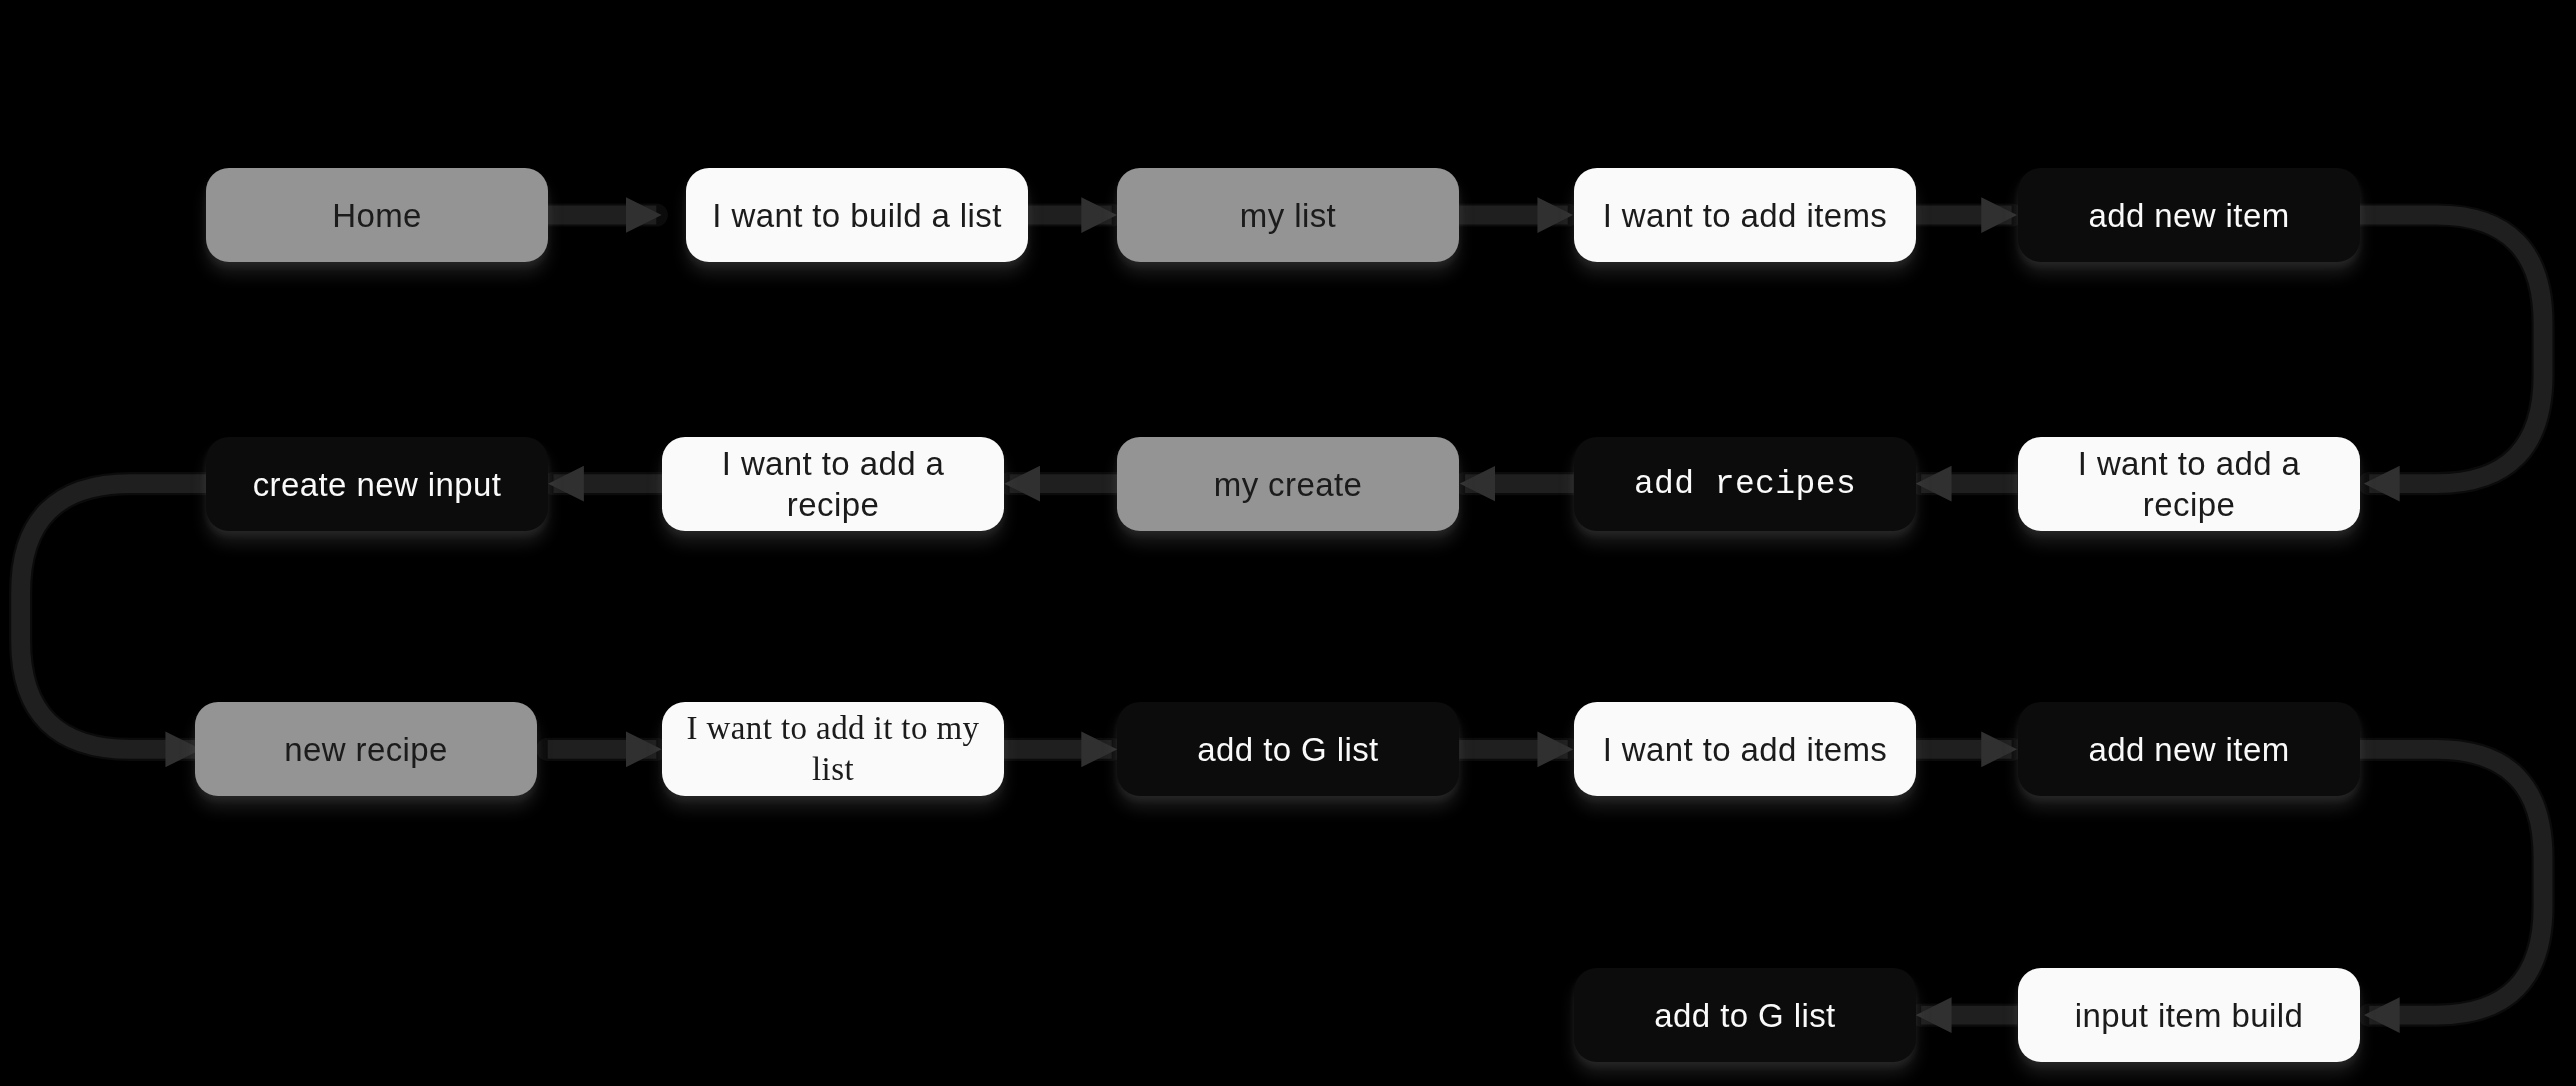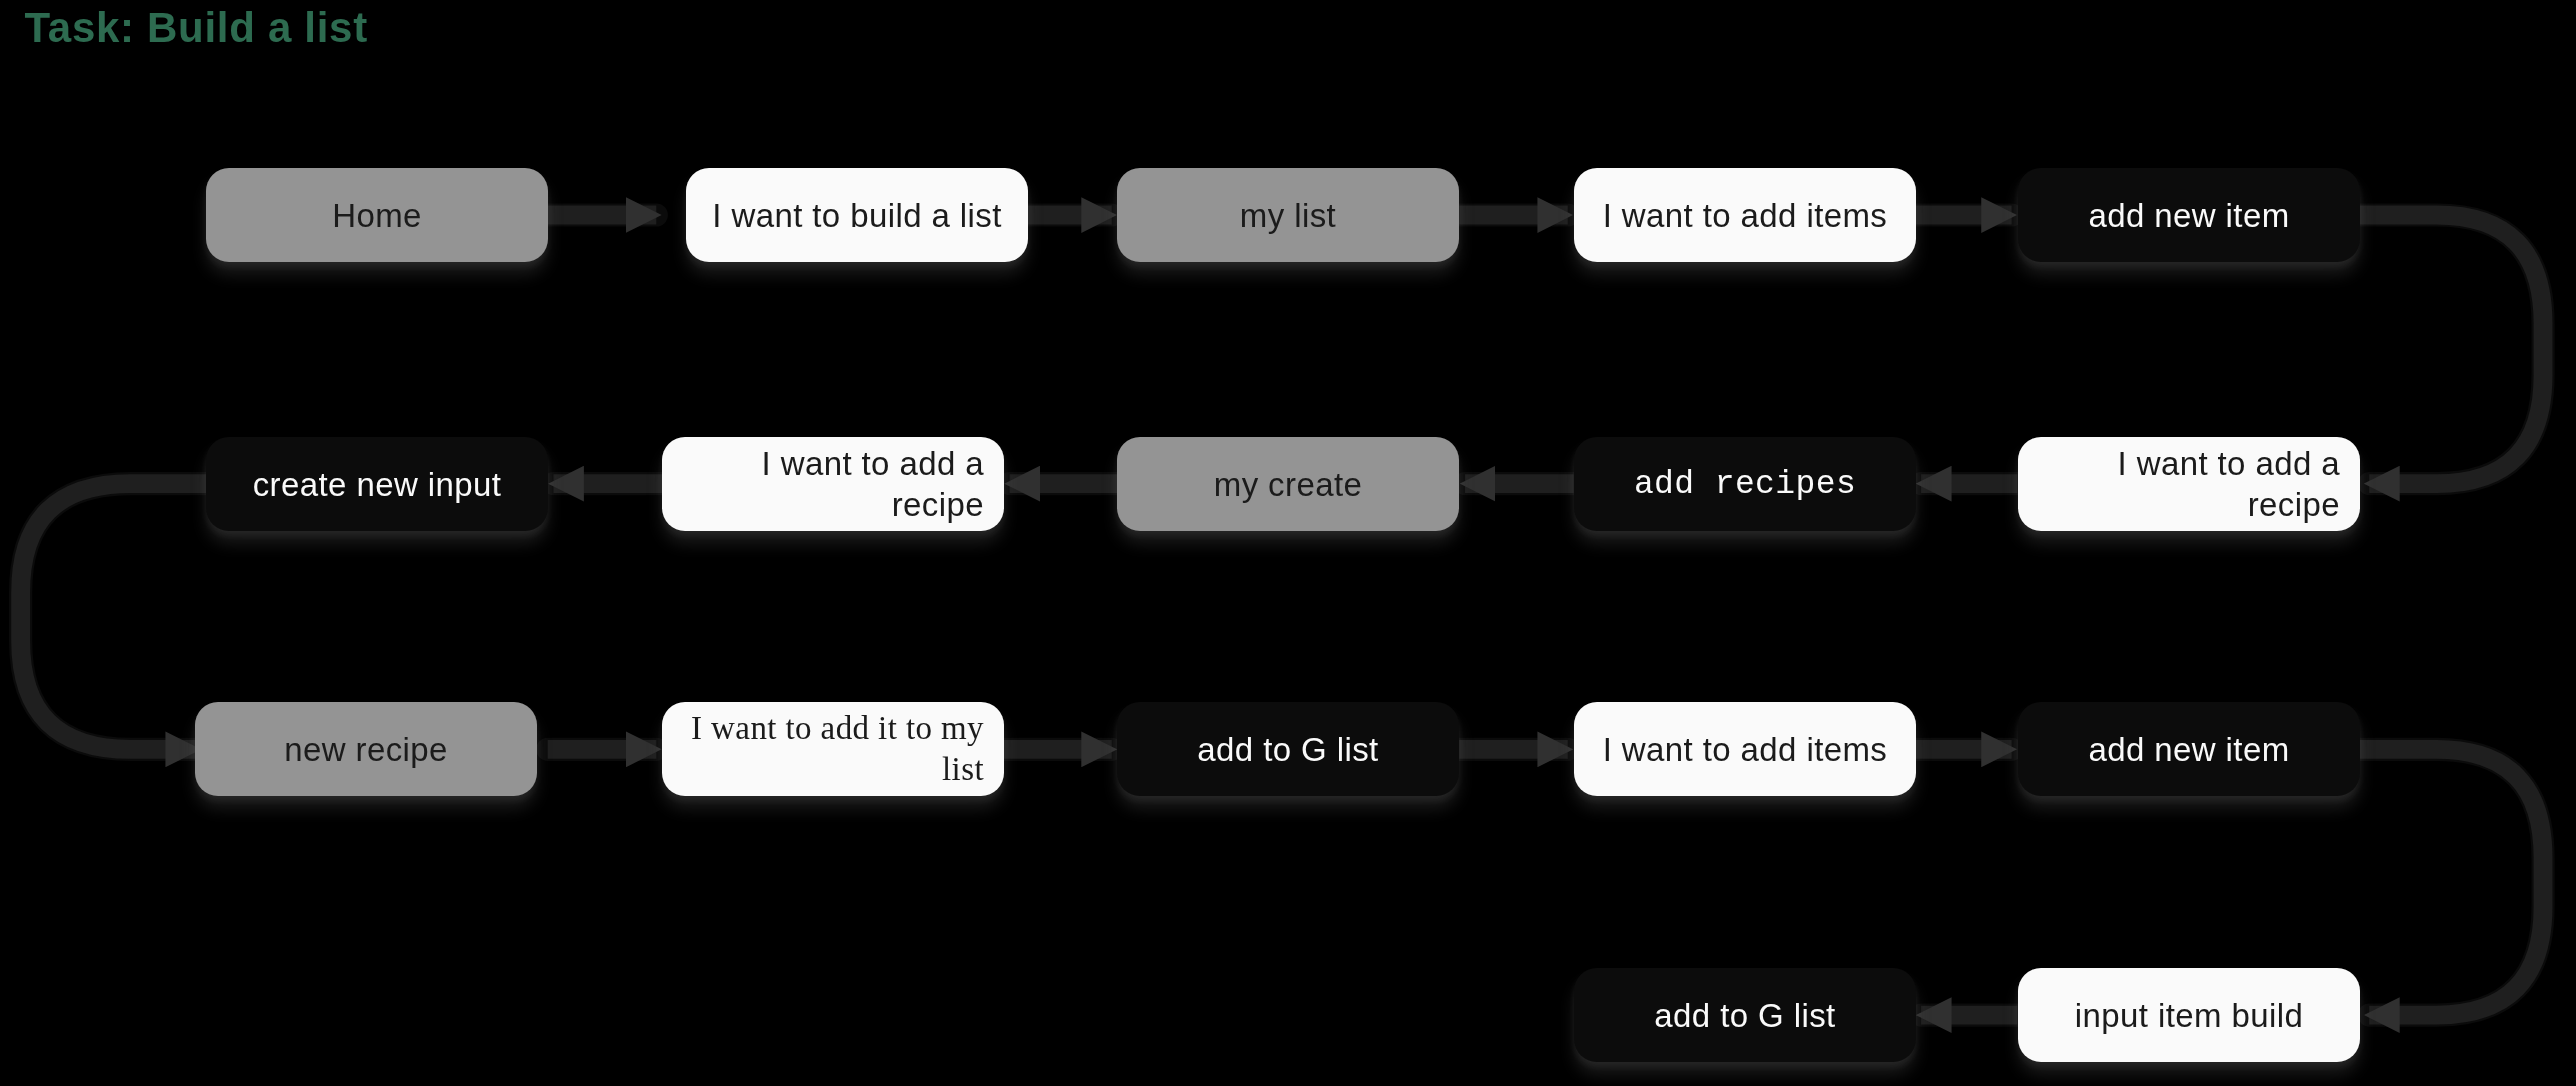--- a/index.html
+++ b/index.html
@@ -14,21 +14,21 @@
   .diagram-title{
     position:absolute;left:24.6px;top:4.3px;
     font-size:42px;font-weight:700;letter-spacing:0.7px;
     color:var(--title-green,#2D6B50);
   }
   .node{
     position:absolute;
     width:342px;height:94px;
     border-radius:23px;
     display:flex;align-items:center;justify-content:center;
-    text-align:right;
+    text-align:center;
     font-size:33px;line-height:41px;letter-spacing:0.4px;
     padding:0 20px;box-sizing:border-box;
     box-shadow:0 13px 16px rgba(115,115,115,0.22), 0 4.3px 7.2px rgba(115,115,115,0.16);
   }
   .node.screen{background:var(--screen-fill,#949494);color:var(--dark-text,#1B1B1B);}
   .node.intent{background:var(--intent-fill,#FAFAFA);color:var(--dark-text,#1B1B1B);}
   .node.action{background:var(--action-fill,#0C0C0C);color:var(--light-text,#FAFAFA);}
 </style>
 </head>
 <body>
@@ -71,21 +71,20 @@
         <path d="M 284 668 L 180 668 Q 28 668 28 818 L 28 885 Q 28 1035 180 1035 L 270 1035" fill="none" stroke="#1F1F1F" stroke-width="26" stroke-linecap="butt" marker-end="url(#arrow)"></path>
         <path d="M 756 1035 L 906 1035" fill="none" stroke="#1F1F1F" stroke-width="26" stroke-linecap="butt" marker-end="url(#arrow)"></path>
         <path d="M 1386 1035 L 1535 1035" fill="none" stroke="#1F1F1F" stroke-width="26" stroke-linecap="butt" marker-end="url(#arrow)"></path>
         <path d="M 2015 1035 L 2165 1035" fill="none" stroke="#1F1F1F" stroke-width="26" stroke-linecap="butt" marker-end="url(#arrow)"></path>
         <path d="M 2645 1035 L 2778 1035" fill="none" stroke="#1F1F1F" stroke-width="26" stroke-linecap="butt" marker-end="url(#arrow)"></path>
         <path d="M 3258 1035 L 3365 1035 Q 3512 1035 3512 1185 L 3512 1252 Q 3512 1402 3365 1402 L 3272 1402" fill="none" stroke="#1F1F1F" stroke-width="26" stroke-linecap="butt" marker-end="url(#arrow)"></path>
         <path d="M 2786 1402 L 2653 1402" fill="none" stroke="#1F1F1F" stroke-width="26" stroke-linecap="butt" marker-end="url(#arrow)"></path>
       </g>
   </svg>
 
-  <div class="diagram-title">Task: Build a list</div>
 
   <div id="nodes">
       <div class="node screen" style="left: 206px; top: 168px;">
         <span>Home</span>
       </div>
       <div class="node intent" style="left: 662px; top: 168px; margin-left: 24px;">
         <span>I want to build a list</span>
       </div>
       <div class="node screen" style="left: 1117px; top: 168px;">
         <span>my list</span>

